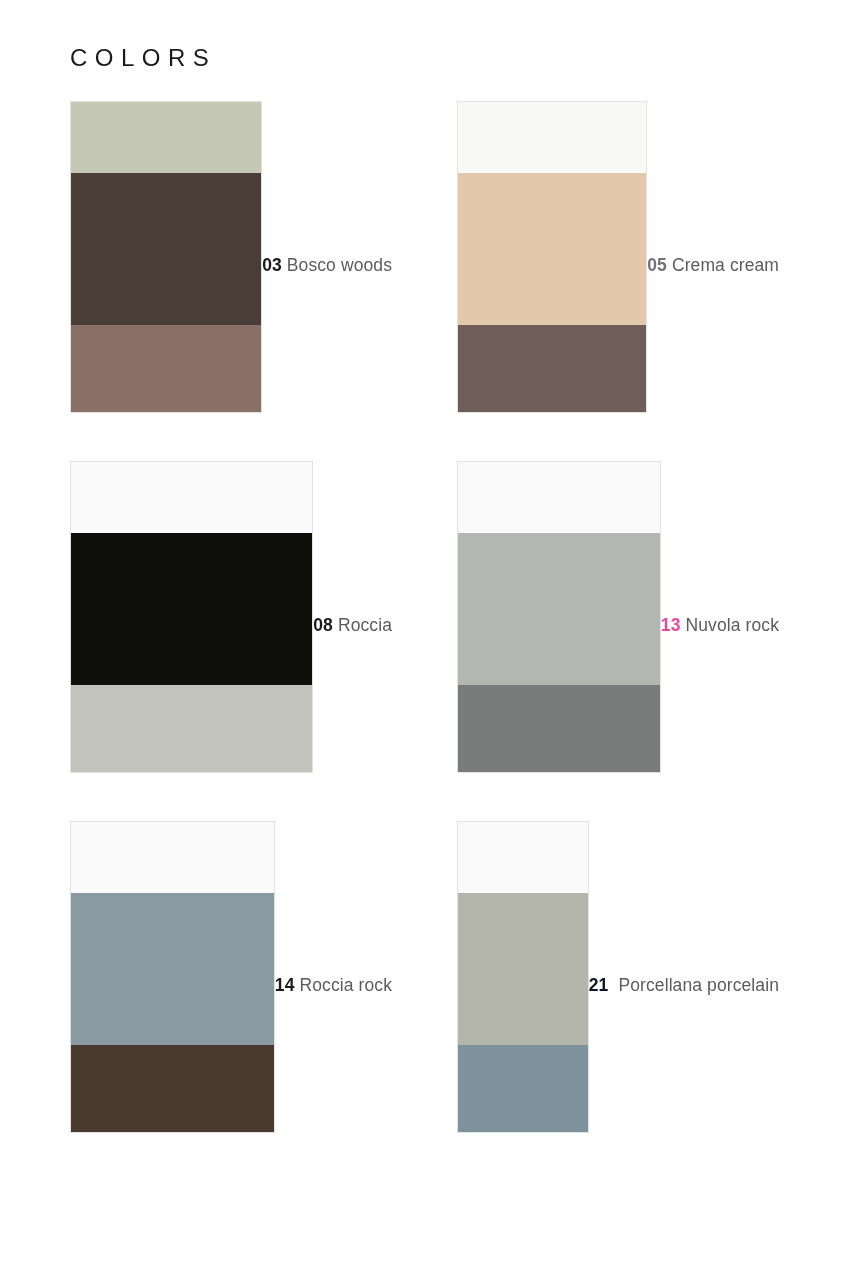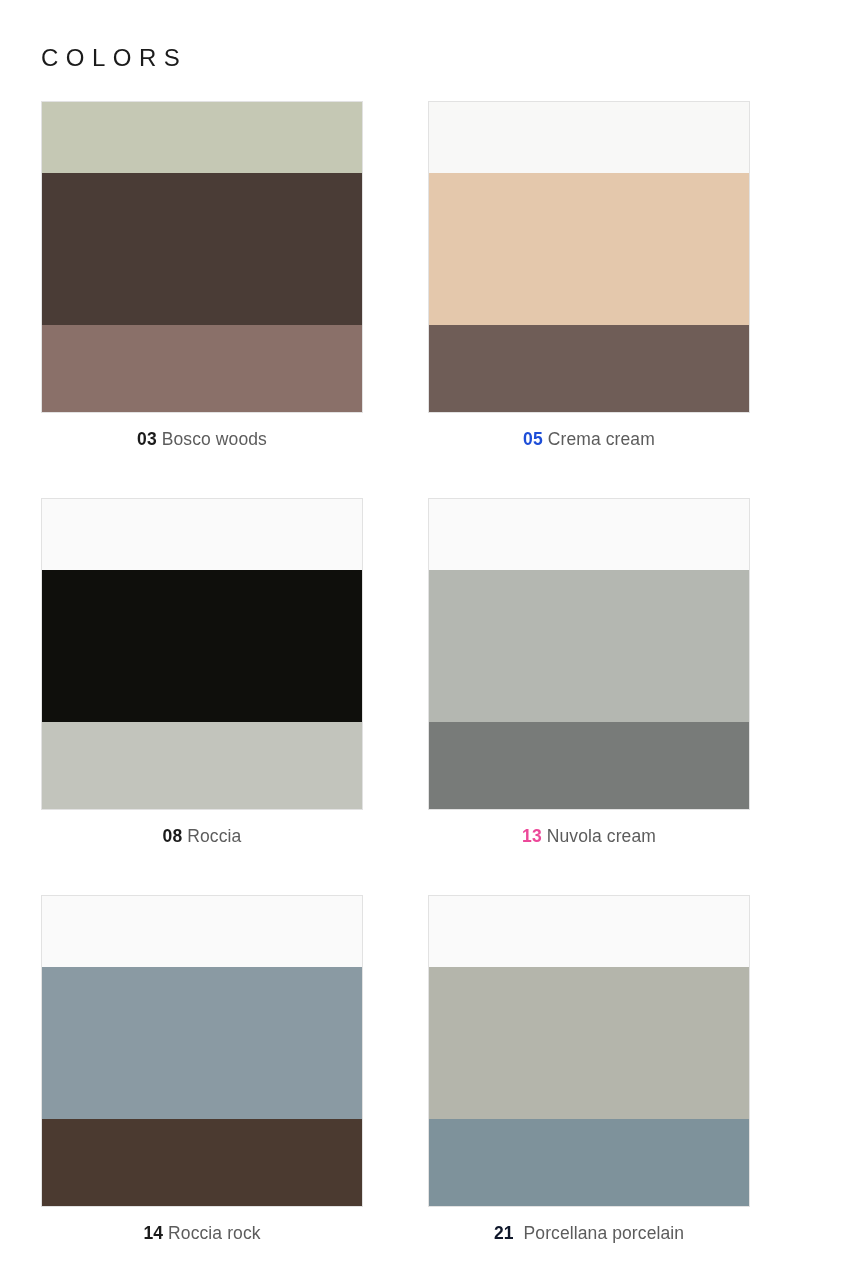--- a/index.html
+++ b/index.html
@@ -14,21 +14,21 @@
     font-family: "Liberation Sans", sans-serif;
     -webkit-font-smoothing: antialiased;
     overflow: hidden;
   }
 
   .page {
     position: relative;
     width: 841px;
     height: 1280px;
     box-sizing: border-box;
-    padding: 0 41px;
+    padding: 0 70px;
   }
 
   .page-title {
     font-size: 24px;
     font-weight: 400;
     color: #1b1b1b;
     letter-spacing: 7.5px;
     margin: 0;
     padding-top: 46px;
     line-height: 1;
@@ -37,21 +37,21 @@
   .swatch-grid {
     display: grid;
     grid-template-columns: 322px 322px;
     column-gap: 65px;
     row-gap: 48px;
     margin-top: 31px;
   }
 
   .swatch-cell {
     display: flex;
-    flex-direction: column;
+    flex-direction: row;
     align-items: center;
     width: 322px;
   }
 
   .swatch-chip {
     width: 322px;
     height: 312px;
     box-sizing: border-box;
     border: 1px solid #e2e2e2;
     display: flex;
@@ -101,37 +101,37 @@
           <div class="band band-bottom" style="background-color: rgb(138, 112, 105);"></div>
         </div>
         <div class="swatch-caption"><span class="swatch-code" style="color: rgb(27, 27, 27);">03</span><span class="swatch-name" style="color: rgb(92, 92, 92);">Bosco woods</span></div>
       </div>
       <div class="swatch-cell">
         <div class="swatch-chip" style="border-color: rgb(226, 226, 226);">
           <div class="band band-top" style="background-color: rgb(248, 248, 247);"></div>
           <div class="band band-middle" style="background-color: rgb(228, 200, 172);"></div>
           <div class="band band-bottom" style="background-color: rgb(111, 93, 87);"></div>
         </div>
-        <div class="swatch-caption"><span class="swatch-code" style="color: #1d4ed8;">05</span><span class="swatch-name" style="color: rgb(92, 92, 92); margin-top: 14px;">Crema cream</span></div>
+        <div class="swatch-caption"><span class="swatch-code" style="color: #737373;">05</span><span class="swatch-name" style="color: rgb(92, 92, 92); margin-top: 14px;">Crema cream</span></div>
       </div>
       <div class="swatch-cell">
         <div class="swatch-chip" style="border-color: rgb(226, 226, 226);">
           <div class="band band-top" style="background-color: rgb(250, 250, 250);"></div>
           <div class="band band-middle" style="background-color: rgb(15, 15, 12);"></div>
           <div class="band band-bottom" style="background-color: rgb(194, 196, 188);"></div>
         </div>
         <div class="swatch-caption"><span class="swatch-code" style="color: rgb(27, 27, 27);">08</span><span class="swatch-name" style="color: rgb(92, 92, 92);">Roccia</span></div>
       </div>
       <div class="swatch-cell">
         <div class="swatch-chip" style="border-color: rgb(226, 226, 226);">
           <div class="band band-top" style="background-color: rgb(250, 250, 250);"></div>
           <div class="band band-middle" style="background-color: rgb(180, 183, 177);"></div>
           <div class="band band-bottom" style="background-color: rgb(120, 123, 121);"></div>
         </div>
-        <div class="swatch-caption"><span class="swatch-code" style="color: #ec4899;">13</span><span class="swatch-name" style="color: rgb(92, 92, 92);">Nuvola cream</span></div>
+        <div class="swatch-caption"><span class="swatch-code" style="color: #ec4899;">13</span><span class="swatch-name" style="color: rgb(92, 92, 92);">Nuvola rock</span></div>
       </div>
       <div class="swatch-cell">
         <div class="swatch-chip" style="border-color: rgb(226, 226, 226);">
           <div class="band band-top" style="background-color: rgb(250, 250, 250);"></div>
           <div class="band band-middle" style="background-color: rgb(138, 154, 163);"></div>
           <div class="band band-bottom" style="background-color: rgb(75, 58, 48);"></div>
         </div>
         <div class="swatch-caption"><span class="swatch-code" style="color: rgb(27, 27, 27);">14</span><span class="swatch-name" style="color: rgb(92, 92, 92);">Roccia rock</span></div>
       </div>
       <div class="swatch-cell">

